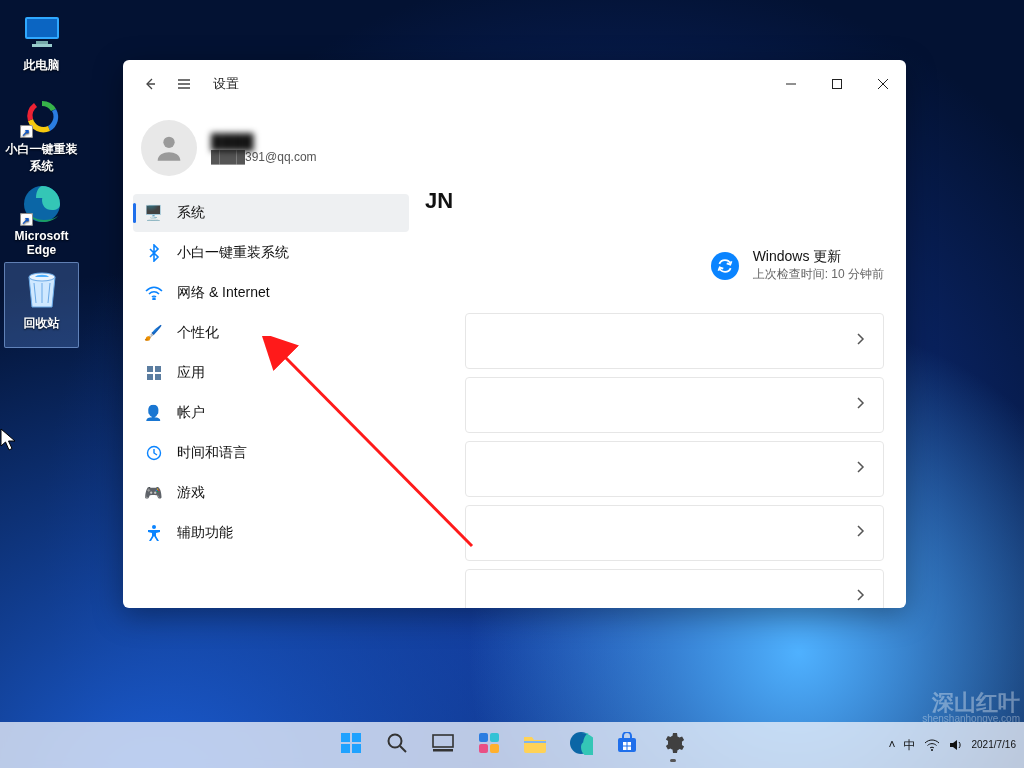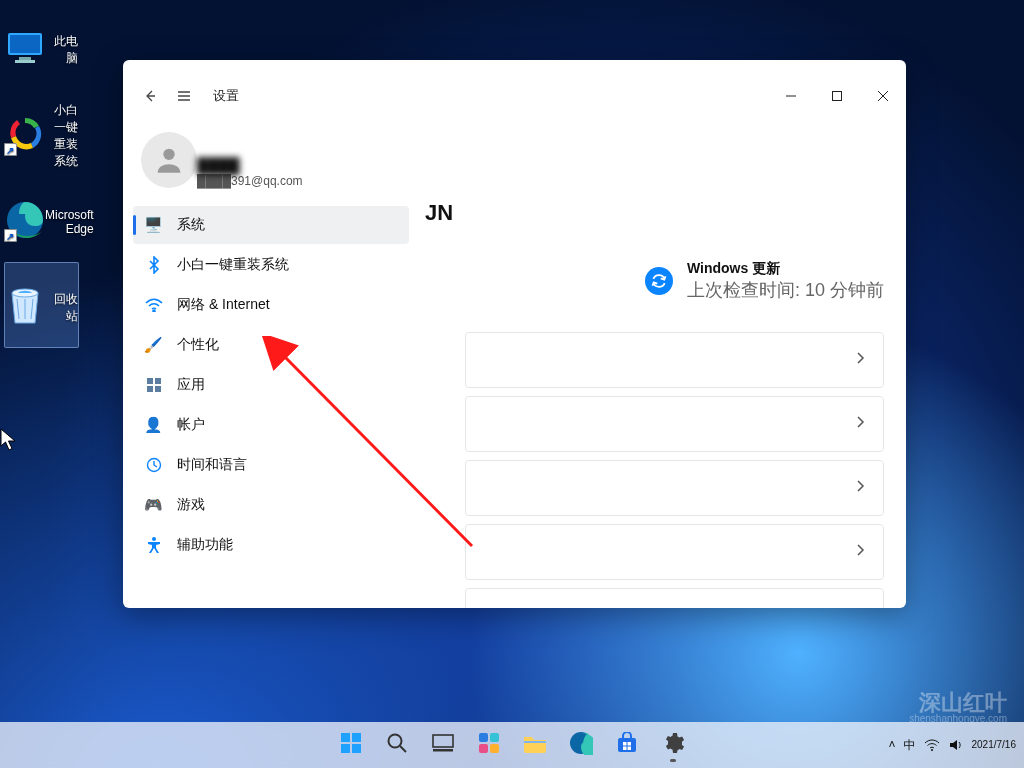--- a/index.html
+++ b/index.html
@@ -7,23 +7,23 @@
 
   
   #desktop { position: relative; width: 1024px; height: 768px; background:
       radial-gradient(circle at 78% 85%, #4fb1ff 0, rgba(79,177,255,0) 32%),
       radial-gradient(circle at 15% 105%, #1c5fd8 0, rgba(28,95,216,0) 45%),
       radial-gradient(circle at 60% 70%, #143da8 0, #031233 70%);
   }
 
   
   .desktop-icons { position: absolute; top: 4px; left: 4px; width: 80px; }
-  .di { width: 75px; height: 86px; display: flex; flex-direction: row; align-items: center;
-        color: #fff; font-size: 12px; text-align: right; cursor: pointer; padding-top: 6px;
-        text-shadow: 0 1px 2px rgba(0,0,0,.8); border: 1px solid transparent; border-radius: 2px; }
+  .di { width: 75px; height: 86px; display: flex; flex-direction: column; align-items: center;
+        color: #fff; font-size: 12px; text-align: center; cursor: pointer; padding-top: 6px;
+        text-shadow: 0 1px 2px rgba(0,0,0,.8); border: 1px solid transparent; border-radius: 2px; font-weight: bold; }
   .di.sel { background: rgba(120,170,255,.25); border-color: rgba(160,200,255,.5); }
   .di .ic { width: 42px; height: 42px; display:flex; align-items:center; justify-content:center; margin-bottom:4px; position:relative; }
   .di .link::after { content:""; position:absolute; left:-1px; bottom:-1px; width:13px; height:13px;
         background:#fff; border-radius:2px; box-shadow:0 0 0 1px #888 inset; }
   .di .link::before { content:"↗"; position:absolute; left:1px; bottom:-1px; z-index:2; color:#1158c7; font-size:10px; font-weight:bold; }
 
   
   #taskbar { position: absolute; bottom: 0; left: 0; right: 0; height: 46px;
              background: rgba(235,240,250,.78); backdrop-filter: blur(4px);
              display:flex; align-items:center; justify-content:center; }
@@ -31,30 +31,30 @@
   .tb-btn { width:40px; height:40px; border-radius:4px; display:flex; align-items:center; justify-content:center;
             cursor:pointer; position:relative; }
   .tb-btn.active::after { content:""; position:absolute; bottom:3px; left:50%; transform:translateX(-50%);
                           width:6px; height:3px; background:#555; border-radius:2px; }
   .tb-right { position:absolute; right:8px; display:flex; align-items:center; gap:8px; font-size:12px; color:#111; }
   .tb-time { text-align:right; line-height:1.15; font-size:10px; }
 
   
   #settings-win { position:absolute; left:123px; top:60px; width:783px; height:548px;
                   background:#fff; border-radius:6px; box-shadow: 0 8px 30px rgba(0,0,0,.35); overflow:hidden; }
-  .titlebar { height: 48px; display:flex; align-items:center; padding-left:10px;margin-top:12px; }
+  .titlebar { height: 48px; display:flex; align-items:center; padding-left:10px; }
   .tb-ico { width:34px; height:34px; display:flex; align-items:center; justify-content:center; color:#444;
             border-radius:4px; cursor:pointer; }
   .tb-title { font-size:13px; margin-left:12px; color:#222; }
   .win-ctrls { margin-left:auto; display:flex; }
   .wc { width:46px; height:40px; display:flex; align-items:center; justify-content:center; cursor:pointer; color:#222; }
 
   .content { display:flex; height:calc(100% - 48px); }
   .sidebar { width:296px; padding: 0 10px 10px 10px; overflow:hidden; }
-  .profile { display:flex; align-items:flex-end; padding:12px 8px 18px 8px; }
+  .profile { display:flex; align-items:center; gap:14px; padding:12px 8px 18px 8px; }
   .avatar { width:56px; height:56px; border-radius:50%; background:#e8e8e8;
             display:flex; align-items:center; justify-content:center; }
   .profile-texts .name { font-size:15px; font-weight:600; color:#111; filter: blur(3px); }
   .profile-texts .mail { font-size:12px; color:#555; }
   .search { position:relative; margin:0 4px 12px 4px; }
   .search input { width:100%; height:34px; border:0; border-bottom:1px solid #999; background:#fbfbfb;
                   border-radius:4px 4px 0 0; padding: 0 34px 0 12px; font-size:13px; outline:none; }
   .search .sic { position:absolute; right:10px; top:8px; color:#666; }
 
   .nav { display:flex; flex-direction:column; }
@@ -64,34 +64,34 @@
   .nav-item.sel { background:#eef0f2; position:relative; }
   .nav-item.sel::before { content:""; position:absolute; left:0; top:9px; bottom:9px; width:3px;
                           background:#1f6feb; border-radius:2px; }
 
   .main { flex:1; padding:0 22px 0 6px; overflow:auto; }
   .hero { display:flex; align-items:flex-start; padding-top:80px; }
   .hero-left .jn { font-size:22px; font-weight:600; color:#111; margin-bottom:42px; }
   .hero-right { margin-left:auto; display:flex; align-items:center; gap:14px; padding-top:60px; }
   .sync { width:28px; height:28px; border-radius:50%; background:#0a84ff; display:flex; align-items:center; justify-content:center; }
   .sync svg { transform: rotate(20deg); }
-  .upd-title { font-size:14px; font-weight:700; color:#111; }
-  .upd-sub { font-size:18px; color:#666; }
+  .upd-title { font-size:14px; font-weight:400; color:#111; }
+  .upd-sub { font-size:12px; color:#666; }
 
   .cards { display:flex; flex-direction:column; gap:8px; margin-top:30px; margin-left:40px; }
   .card { height:56px; border:1px solid #e6e6e6; border-radius:4px; display:flex; align-items:center;
           justify-content:flex-end; padding-right:18px; cursor:pointer; }
   .card .chev { color:#555; }
 
   
   #arrow { position:absolute; pointer-events:none; }
 
   .cursor { position:absolute; left:0; top:428px; pointer-events:none; }
 
-  .watermark { position:absolute; right:17px; bottom:44px; color:rgba(255,255,255,.35); font-size:22px;
+  .watermark { position:absolute; right:4px; bottom:44px; color:rgba(255,255,255,.35); font-size:22px;
                font-weight:700; text-align:right; line-height:1; }
   .watermark small { display:block; font-size:10px; font-weight:400; }
 </style>
 </head>
 <body>
 
 <div id="desktop">
 
   <div class="desktop-icons">
       <div class="di">

